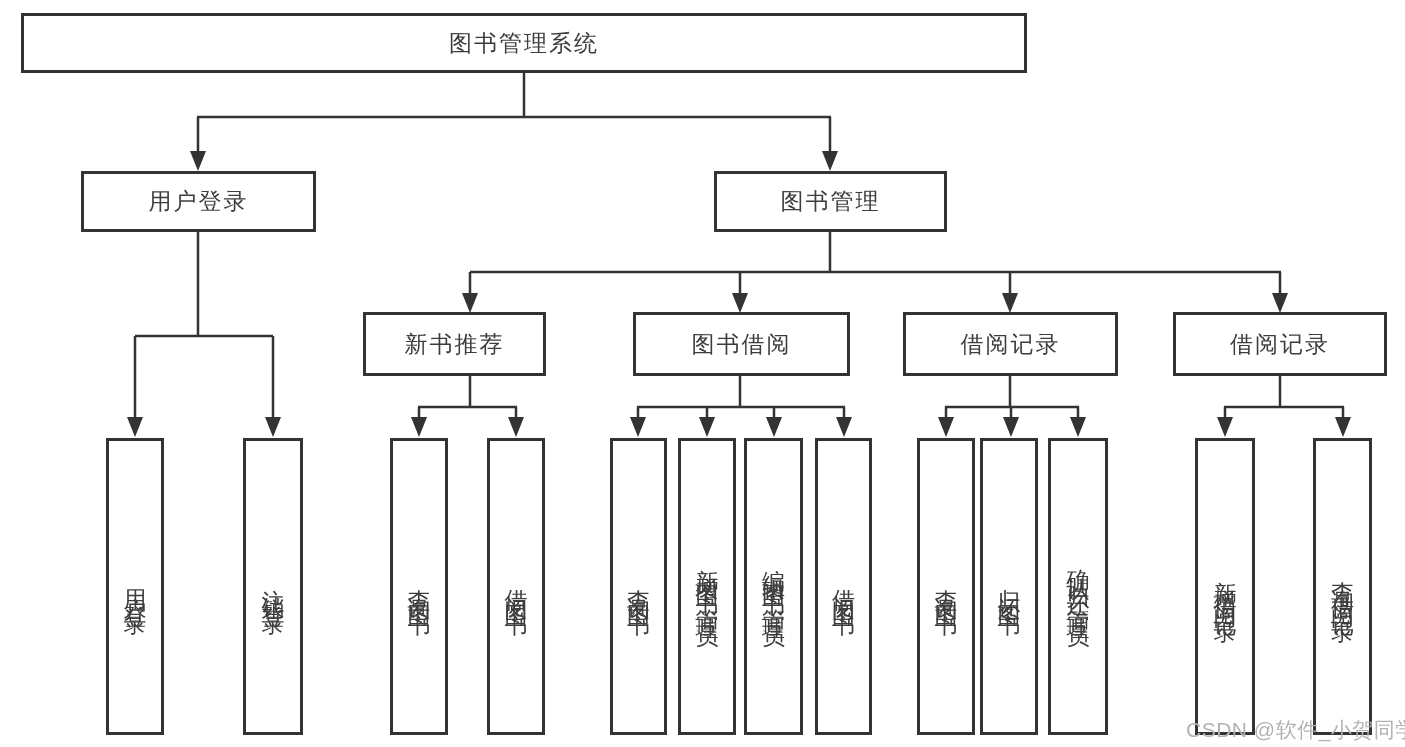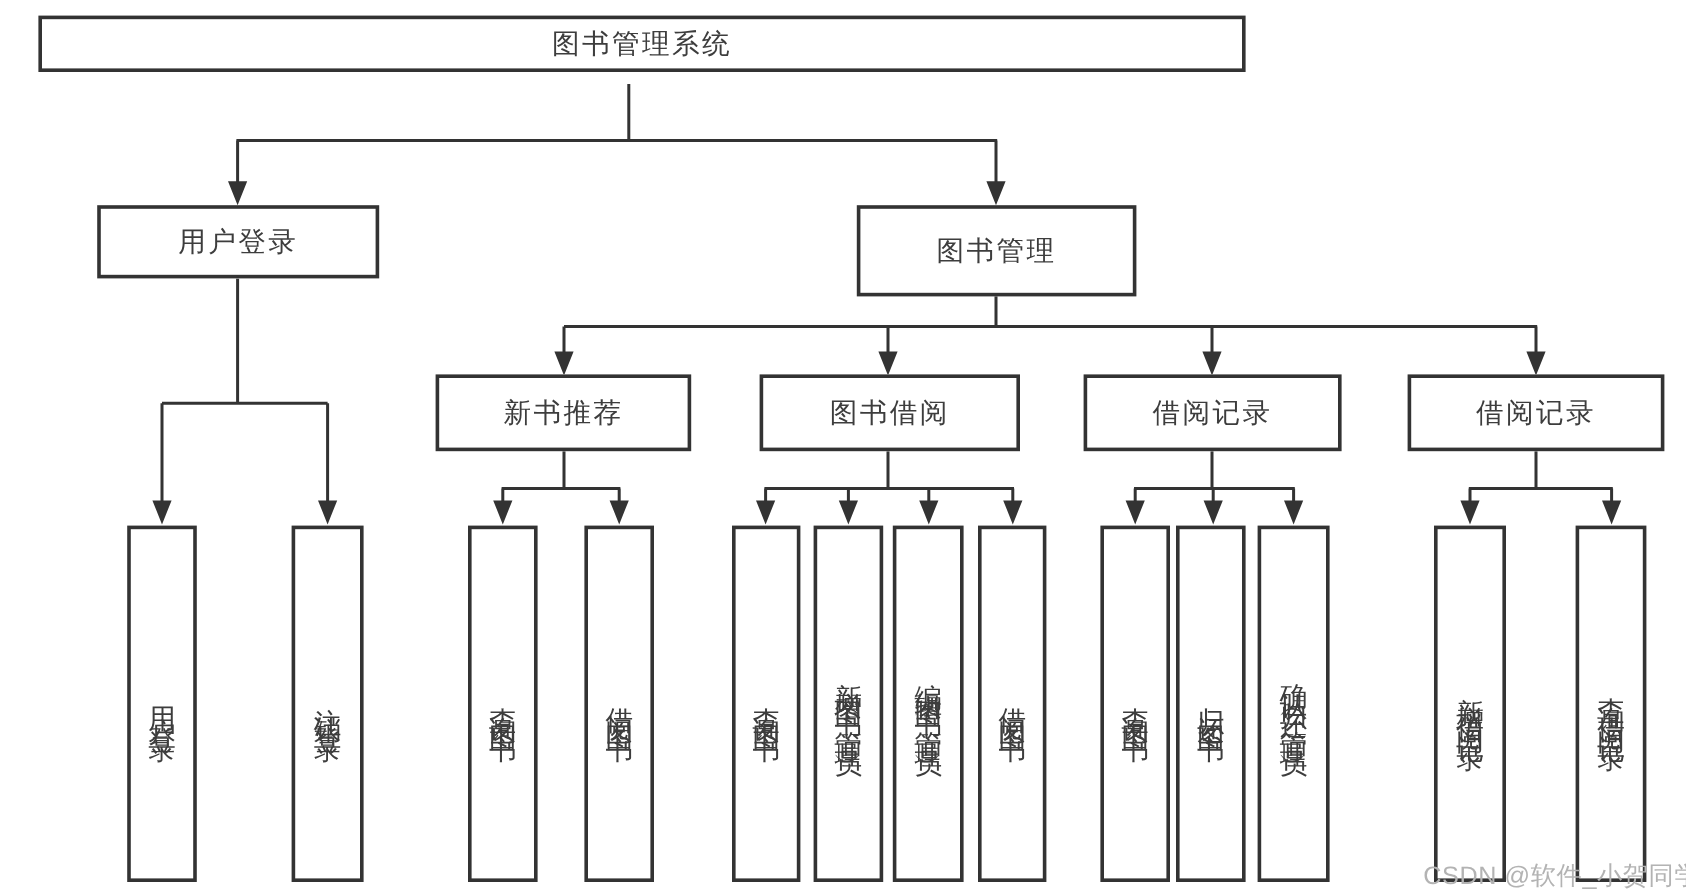--- a/index.html
+++ b/index.html
@@ -62,26 +62,26 @@
              M1002 293L1018 293L1010 313Z M1272 293L1288 293L1280 313Z
              M127 417L143 417L135 437Z M265 417L281 417L273 437Z
              M411 417L427 417L419 437Z M508 417L524 417L516 437Z
              M630 417L646 417L638 437Z M699 417L715 417L707 437Z
              M766 417L782 417L774 437Z M836 417L852 417L844 437Z
              M938 417L954 417L946 437Z M1003 417L1019 417L1011 437Z
              M1070 417L1086 417L1078 437Z
              M1217 417L1233 417L1225 437Z M1335 417L1351 417L1343 437Z"></path>
   </svg>
 
-  <div class="node hbox" style="left:32px; top:13px; width:1006px; height:47px;">图书管理系统</div>
+  <div class="node hbox" style="left:21px; top:13px; width:1006px; height:60px;">图书管理系统</div>
 
   <div class="node hbox" style="left:81px; top:171px; width:235px; height:61px;">用户登录</div>
-  <div class="node hbox" style="left:714px; top:171px; width:233px; height:76px;">图书管理</div>
+  <div class="node hbox" style="left:714px; top:171px; width:233px; height:61px;">图书管理</div>
 
-  <div class="node hbox" style="left:363px; top:312px; width:213px; height:64px;">新书推荐</div>
+  <div class="node hbox" style="left:363px; top:312px; width:183px; height:64px;">新书推荐</div>
   <div class="node hbox" style="left:633px; top:312px; width:217px; height:64px;">图书借阅</div>
   <div class="node hbox" style="left:903px; top:312px; width:215px; height:64px;">借阅记录</div>
   <div class="node hbox" style="left:1173px; top:312px; width:214px; height:64px;">借阅记录</div>
 
   <div class="node vbox" style="left:106px; width:58px;">用户登录</div>
   <div class="node vbox" style="left:243px; width:60px;">注销登录</div>
 
   <div class="node vbox" style="left:390px; width:58px;">查询图书</div>
   <div class="node vbox" style="left:487px; width:58px;">借阅图书</div>
 

